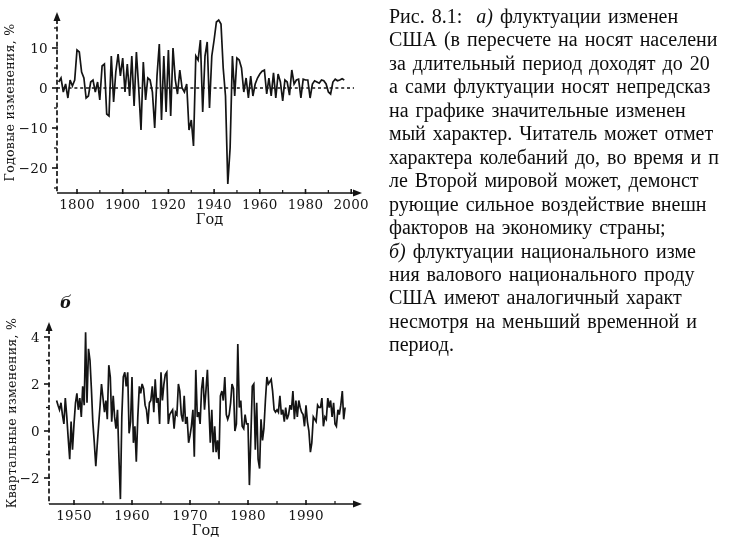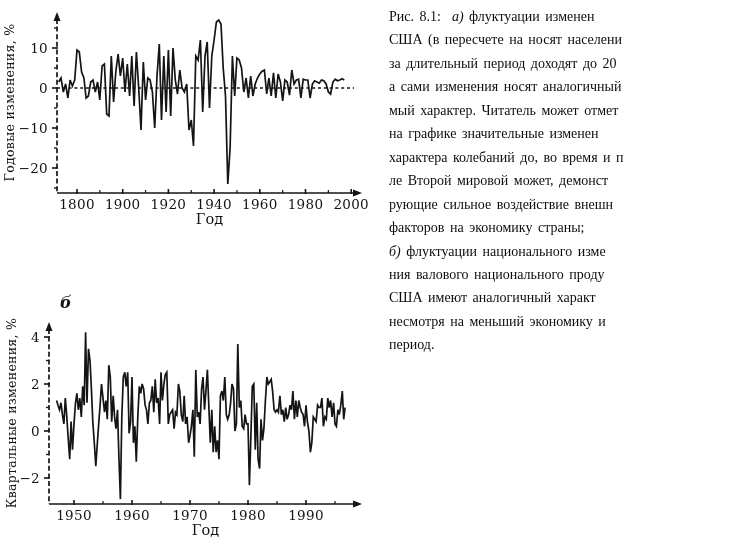--- a/index.html
+++ b/index.html
@@ -6,21 +6,21 @@
   #page{position:relative;width:732px;height:545px;background:#ffffff;overflow:hidden;
         font-family:"Liberation Serif","DejaVu Serif",serif;color:#111;}
   svg{position:absolute;overflow:visible;}
   #chartA{left:0;top:0;}
   #chartB{left:0;top:282px;}
   .tick{font-family:"DejaVu Serif",serif;font-size:13.5px;fill:#141414;letter-spacing:.3px;}
   .axlab{font-family:"DejaVu Serif",serif;font-size:14.5px;fill:#141414;}
   .ylab{font-family:"DejaVu Serif",serif;font-size:12.5px;fill:#141414;letter-spacing:.3px;}
   .panel{font-family:"DejaVu Serif",serif;font-style:italic;font-weight:700;font-size:16px;fill:#141414;}
   #caption{position:absolute;left:389px;top:5px;width:343px;height:536px;overflow:hidden;
-           font-size:14px;line-height:23.45px;color:#0d0d0d;word-spacing:2px;}
+           font-size:20px;line-height:23.45px;color:#0d0d0d;word-spacing:2px;}
   .cap-line{white-space:pre;overflow:hidden;}
   .it{font-style:italic;}
 </style>
 </head>
 <body>
 
 <div id="page">
   <svg id="chartA" width="380" height="245">
       <line x1="57" y1="19" x2="57" y2="193" stroke="#141414" stroke-width="1.7" stroke-dasharray="5,2.6"></line>
       <polygon points="53.5,21 60.5,21 57,12" fill="#141414"></polygon>
@@ -97,26 +97,26 @@
       <line x1="335" y1="219" x2="335" y2="222" stroke="#141414" stroke-width="1.2"></line>
       <polyline points="56.6,118.5 58.0,123.2 59.5,127.8 61.0,120.8 62.4,132.6 63.9,141.9 65.3,116.1 66.8,134.9 68.2,156.1 69.7,177.2 71.1,139.6 72.5,167.8 74.0,141.9 75.5,120.8 76.9,111.4 78.3,127.8 79.8,116.1 81.3,134.9 82.7,104.3 84.2,123.2 85.6,50.3 87.0,120.8 88.5,66.8 90.0,78.5 91.4,106.7 92.8,139.6 94.3,160.8 95.8,184.3 97.2,163.1 98.7,141.9 100.1,123.2 101.5,102.0 103.0,116.1 104.5,130.2 105.9,118.5 107.3,137.3 108.8,83.2 110.3,95.0 111.7,139.6 113.2,113.8 114.6,134.9 116.0,146.7 117.5,127.8 118.9,174.8 120.4,217.1 121.8,134.9 123.3,95.0 124.8,90.3 126.2,104.3 127.7,90.3 129.1,151.3 130.6,139.6 132.0,95.0 133.4,160.8 134.9,144.3 136.3,179.6 137.8,134.9 139.3,104.3 140.7,111.4 142.1,102.0 143.6,106.7 145.1,123.2 146.5,127.8 147.9,141.9 149.4,120.8 150.8,118.5 152.3,104.3 153.8,130.2 155.2,97.3 156.6,120.8 158.1,116.1 159.6,141.9 161.0,90.3 162.4,118.5 163.9,102.0 165.3,92.6 166.8,90.3 168.3,141.9 169.7,132.6 171.1,130.2 172.6,127.8 174.1,146.7 175.5,130.2 176.9,132.6 178.4,102.0 179.8,109.1 181.3,132.6 182.8,139.6 184.2,113.8 185.6,141.9 187.1,134.9 188.6,160.8 190.0,153.7 191.4,144.3 192.9,127.8 194.3,174.8 195.8,87.9 197.3,134.9 198.7,130.2 200.1,141.9 201.6,106.7 203.0,95.0 204.5,127.8 205.9,109.1 207.4,87.9 208.8,123.2 210.3,160.8 211.8,127.8 213.2,170.2 214.7,144.3 216.1,170.2 217.5,158.4 219.0,177.2 220.4,113.8 221.9,109.1 223.3,118.5 224.8,95.0 226.3,132.6 227.7,137.3 229.2,132.6 230.6,120.8 232.0,102.0 233.5,106.7 234.9,149.0 236.4,141.9 237.8,62.0 239.3,125.5 240.8,118.5 242.2,144.3 243.7,146.7 245.1,132.6 246.5,141.9 248.0,141.9 249.4,203.1 250.9,153.7 252.3,104.3 253.8,102.0 255.3,167.8 256.7,120.8 258.1,177.2 259.6,186.6 261.0,137.3 262.5,158.4 263.9,146.7 265.4,118.5 266.9,95.0 268.3,102.0 269.8,99.7 271.2,97.3 272.6,109.1 274.1,127.8 275.5,130.2 277.0,127.8 278.4,130.2 279.9,113.8 281.4,132.6 282.8,127.8 284.3,139.6 285.7,125.5 287.1,137.3 288.6,132.6 290.0,123.2 291.5,127.8 292.9,109.1 294.4,137.3 295.9,118.5 297.3,134.9 298.8,118.5 300.2,125.5 301.6,130.2 303.1,132.6 304.5,144.3 306.0,123.2 307.4,139.6 308.9,149.0 310.4,170.2 311.8,160.8 313.3,134.9 314.7,137.3 316.1,139.6 317.6,123.2 319.0,125.5 320.5,125.5 321.9,116.1 323.4,144.3 324.9,134.9 326.3,137.3 327.8,116.1 329.2,125.5 330.6,118.5 332.1,134.9 333.6,120.8 335.0,141.9 336.4,144.3 337.9,127.8 339.3,132.6 340.8,123.2 342.3,109.1 343.7,137.3 345.1,125.5" fill="none" stroke="#141414" stroke-width="1.7" stroke-linejoin="miter"></polyline>
       <text x="205.5" y="253" text-anchor="middle" class="axlab">Год</text>
       <text x="16" y="131" text-anchor="middle" class="ylab" transform="rotate(-90 16 131)">Квартальные изменения, %</text>
       <text x="60" y="26" class="panel">б</text>
     </svg>
   <div id="caption">
       <div class="cap-line"><span>Рис. 8.1:  </span><span class="it">а)</span><span> флуктуации изменен</span></div>
       <div class="cap-line"><span>США (в пересчете на носят населени</span></div>
       <div class="cap-line"><span>за длительный период доходят до 20</span></div>
-      <div class="cap-line"><span>а сами изменения носят аналогичный</span></div>
+      <div class="cap-line"><span>а сами флуктуации носят непредсказ</span></div>
+      <div class="cap-line"><span>на графике значительные изменен</span></div>
       <div class="cap-line"><span>мый характер. Читатель может отмет</span></div>
-      <div class="cap-line"><span>на графике значительные изменен</span></div>
       <div class="cap-line"><span>характера колебаний до, во время и п</span></div>
       <div class="cap-line"><span>ле Второй мировой может, демонст</span></div>
       <div class="cap-line"><span>рующие сильное воздействие внешн</span></div>
       <div class="cap-line"><span>факторов на экономику страны;</span></div>
       <div class="cap-line"><span class="it">б)</span><span> флуктуации национального изме</span></div>
       <div class="cap-line"><span>ния валового национального проду</span></div>
       <div class="cap-line"><span>США имеют аналогичный характ</span></div>
-      <div class="cap-line"><span>несмотря на меньший экономику и</span></div>
+      <div class="cap-line"><span>несмотря на меньший временной и</span></div>
       <div class="cap-line"><span>период.</span></div>
     </div>
 </div>
 
 </body></html>

